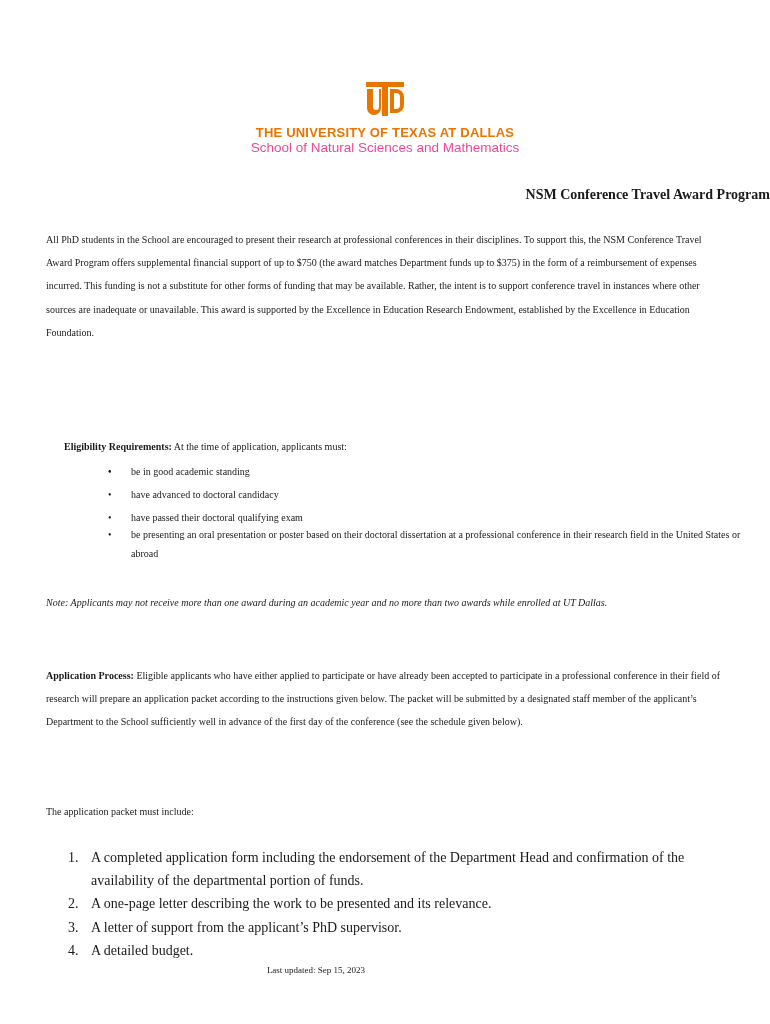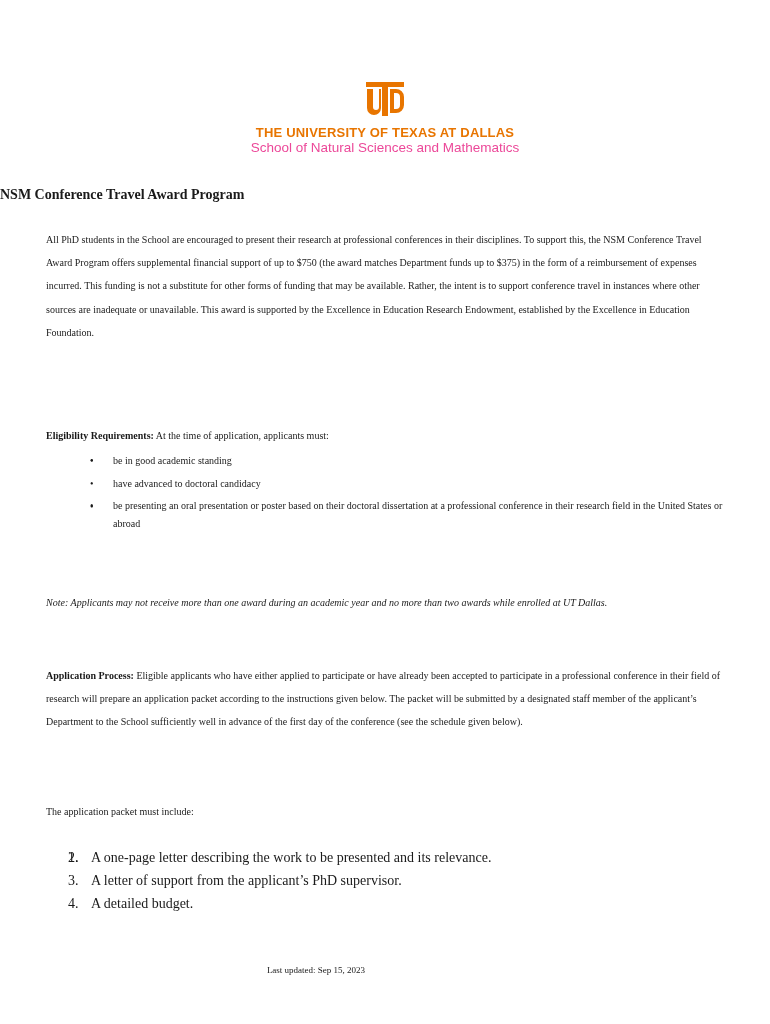--- a/index.html
+++ b/index.html
@@ -4,25 +4,25 @@
 <style>
   html, body { margin: 0; padding: 0; background: #ffffff; }
   body { width: 770px; height: 1024px; position: relative; overflow: hidden;
          font-family: "Liberation Serif", serif; color: #1a1a1a; }
   .logo { position: absolute; left: 0; top: 80px; width: 770px; text-align: center; }
   .utd-mark { display: inline-block; width: 44px; height: 38px; }
   .uni-name { font-family: "Liberation Sans", sans-serif; font-weight: bold; font-size: 13px;
               color: #e87500; letter-spacing: 0.2px; margin-top: 3px; }
   .school-name { font-family: "Liberation Sans", sans-serif; font-size: 13.5px; color: #ec4899;
                  margin-top: 0px; }
-  .title { position: absolute; top: 187px; left: 0; width: 770px; text-align: left;
+  .title { position: absolute; top: 187px; left: 0; width: 770px; text-align: right;
            font-weight: bold; font-size: 14px; }
   .para { position: absolute; left: 46px; width: 680px; font-size: 10px; line-height: 23.2px; }
   .p-intro { top: 228px; }
-  .p-elig { top: 424px; }
+  .p-elig { top: 435px; margin-left: 18px; }
   ul.bullets { margin: 0; padding: 0; list-style: none; }
   ul.bullets li { position: relative; padding-left: 67px; line-height: 18.5px; margin-top: 4.6px; }
   ul.bullets li .dot { position: absolute; left: 44px; top: 0; }
   ul.bullets li.tight { margin-top: -1px; }
   .p-note { top: 591px; font-style: italic; }
   .p-app { top: 664px; }
   .p-must { top: 800px; }
   ol.items { position: absolute; left: 46px; top: 846px; width: 680px; margin: 0; padding: 0;
              list-style: none; font-size: 14px; line-height: 23.2px; }
   ol.items li { position: relative; padding-left: 45px; }
@@ -51,31 +51,31 @@
 <div class="title">NSM Conference Travel Award Program</div>
 
 <div class="para p-intro">All PhD students in the School are encouraged to present their research at professional conferences in their disciplines. To support this, the NSM Conference Travel Award Program offers supplemental financial support of up to $750 (the award matches Department funds up to $375) in the form of a reimbursement of expenses incurred. This funding is not a substitute for other forms of funding that may be available. Rather, the intent is to support conference travel in instances where other sources are inadequate or unavailable. This award is supported by the Excellence in Education Research Endowment, established by the Excellence in Education Foundation.</div>
 
 <div class="para p-elig">
   <div><b>Eligibility Requirements:</b><span> At the time of application, applicants must:</span></div>
   <ul class="bullets">
     <li><span class="dot">•</span></li>
     <li><span class="dot">•</span><span>be in good academic standing</span></li>
     <li><span class="dot">•</span><span>have advanced to doctoral candidacy</span></li>
-    <li><span class="dot">•</span></li>
+    <li><span class="dot">•</span><span>have passed their doctoral qualifying exam</span></li>
     <li class="tight"><span class="dot">•</span><span>be presenting an oral presentation or poster based on their doctoral dissertation at a professional conference in their research field in the United States or abroad</span></li>
   </ul>
 </div>
 
 <div class="para p-note">Note: Applicants may not receive more than one award during an academic year and no more than two awards while enrolled at UT Dallas.</div>
 
 <div class="para p-app"><b>Application Process:</b><span> Eligible applicants who have either applied to participate or have already been accepted to participate in a professional conference in their field of research will prepare an application packet according to the instructions given below. The packet will be submitted by a designated staff member of the applicant’s Department to the School sufficiently well in advance of the first day of the conference (see the schedule given below).</span></div>
 
 <div class="para p-must">The application packet must include:</div>
 
 <ol class="items">
-  <li><span class="num">1.</span></li>
+  <li><span class="num">1.</span><span>A completed application form including the endorsement of the Department Head and confirmation of the availability of the departmental portion of funds.</span></li>
   <li><span class="num">2.</span><span>A one-page letter describing the work to be presented and its relevance.</span></li>
   <li><span class="num">3.</span><span>A letter of support from the applicant’s PhD supervisor.</span></li>
   <li><span class="num">4.</span><span>A detailed budget.</span></li>
 </ol>
 
 <div class="footer">Last updated: Sep 15, 2023</div>
 
 </body></html>

